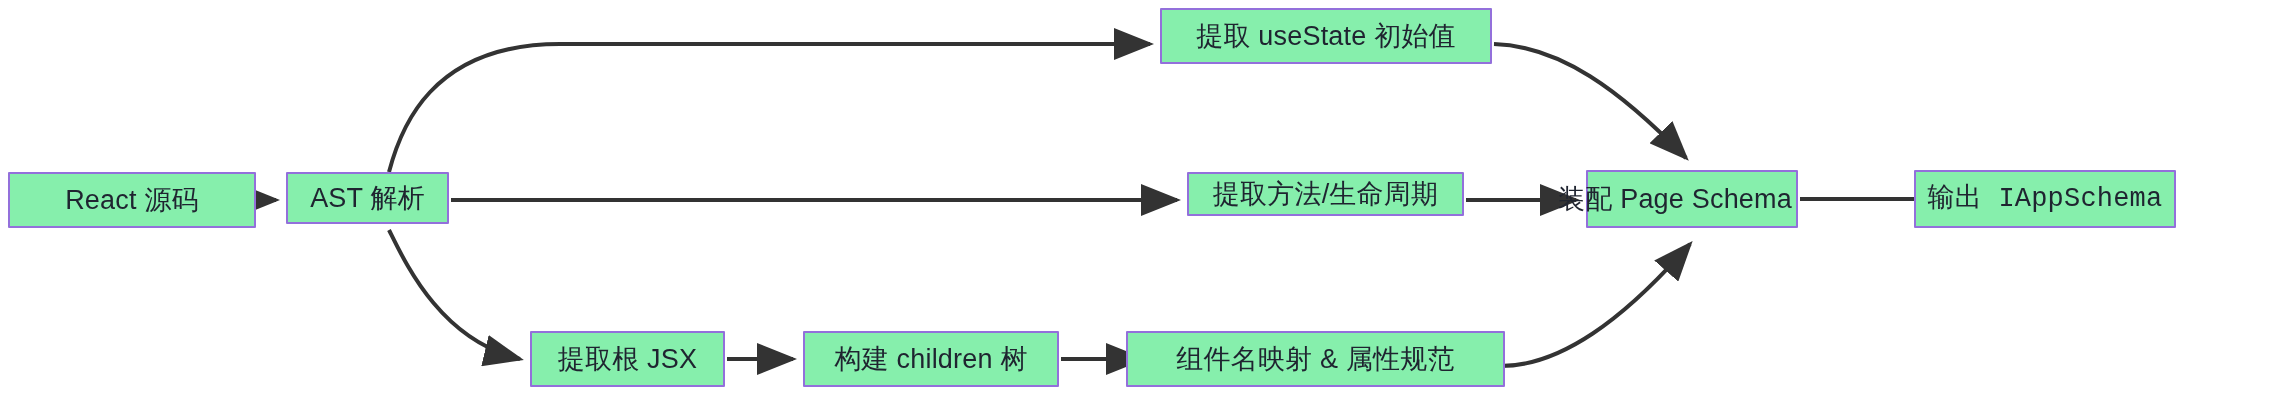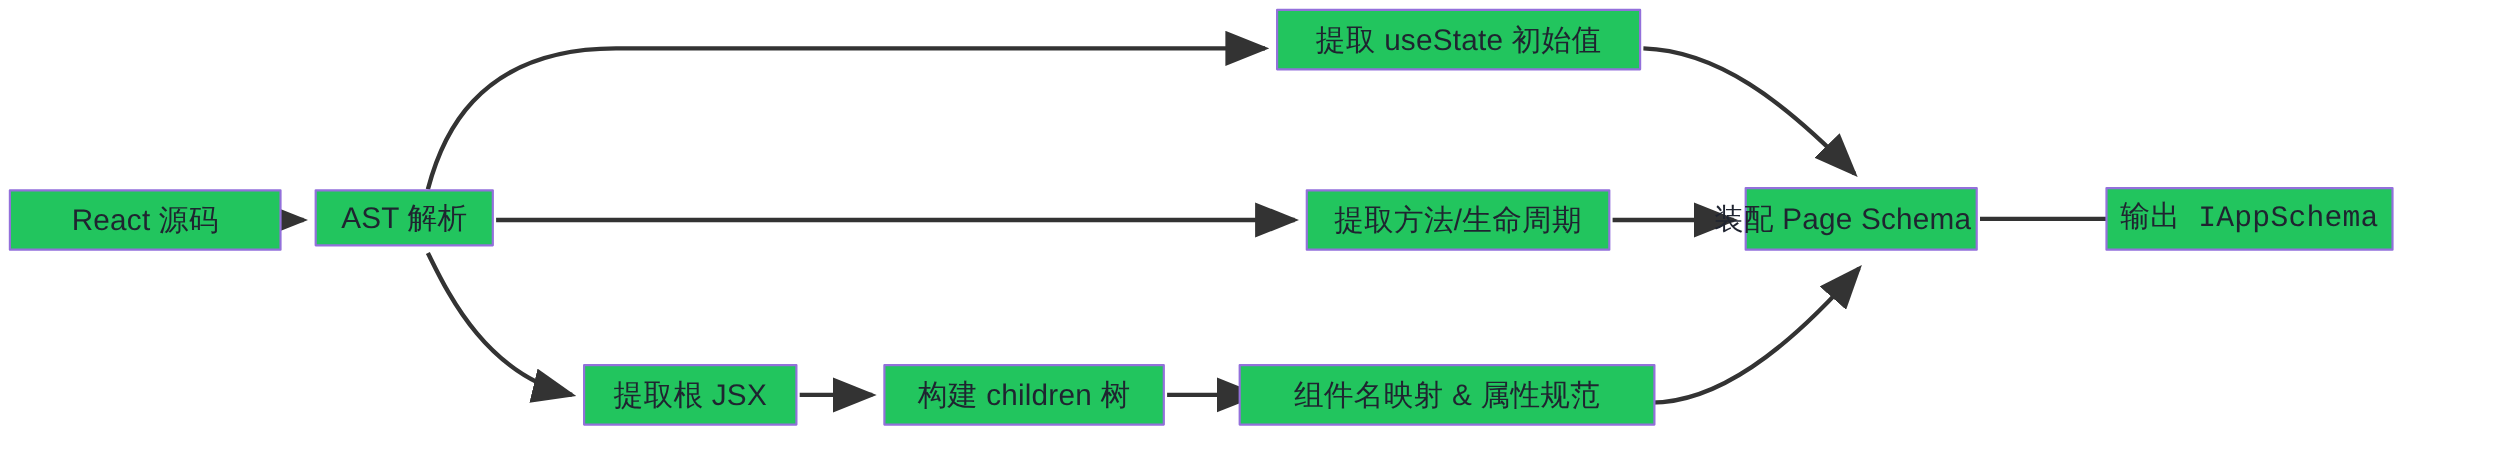--- a/index.html
+++ b/index.html
@@ -19,21 +19,21 @@
     position: absolute;
     left: 0;
     top: 0;
     width: 2276px;
     height: 408px;
     pointer-events: none;
   }
   .node {
     position: absolute;
     box-sizing: border-box;
-    background: #22c55e;
+    background: #86efac;
     border: 2px solid #9370db;
     border-radius: 1px;
     display: flex;
     align-items: center;
     justify-content: center;
     color: #1f2430;
     font-size: 27px;
     line-height: 1;
     white-space: nowrap;
     letter-spacing: 0.2px;
@@ -81,21 +81,21 @@
   </div>
 
   <div class="node" style="left:286px; top:172px; width:163px; height:52px;">
     <span class="node-label">AST 解析</span>
   </div>
 
   <div class="node" style="left:1160px; top:8px; width:332px; height:56px;">
     <span class="node-label">提取 useState 初始值</span>
   </div>
 
-  <div class="node" style="left:1187px; top:172px; width:277px; height:56px;">
+  <div class="node" style="left:1187px; top:172px; width:277px; height:44px;">
     <span class="node-label">提取方法/生命周期</span>
   </div>
 
   <div class="node" style="left:530px; top:331px; width:195px; height:56px;text-align:center;">
     <span class="node-label">提取根 JSX</span>
   </div>
 
   <div class="node" style="left:803px; top:331px; width:256px; height:56px;">
     <span class="node-label">构建 children 树</span>
   </div>

